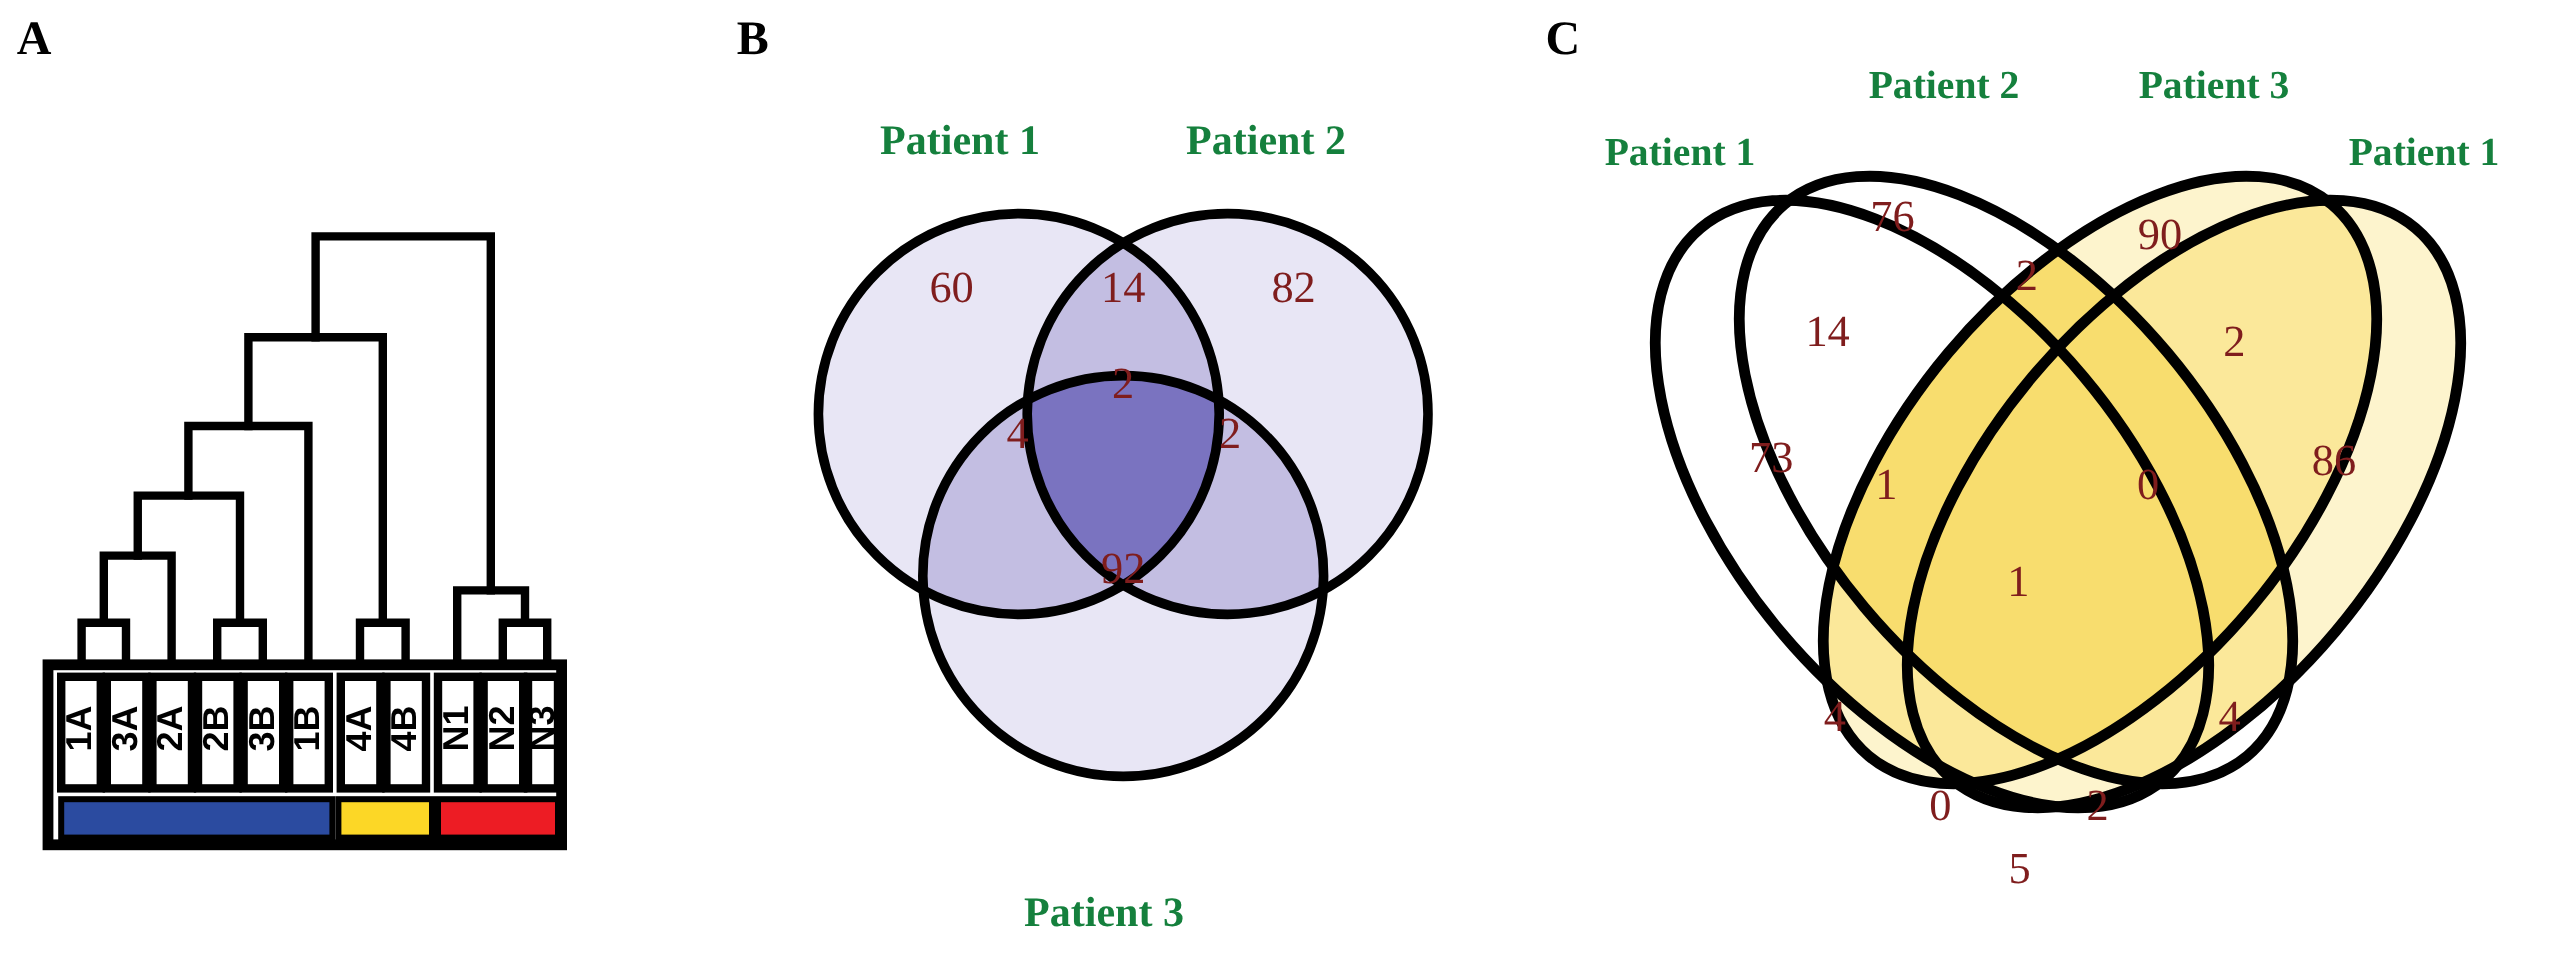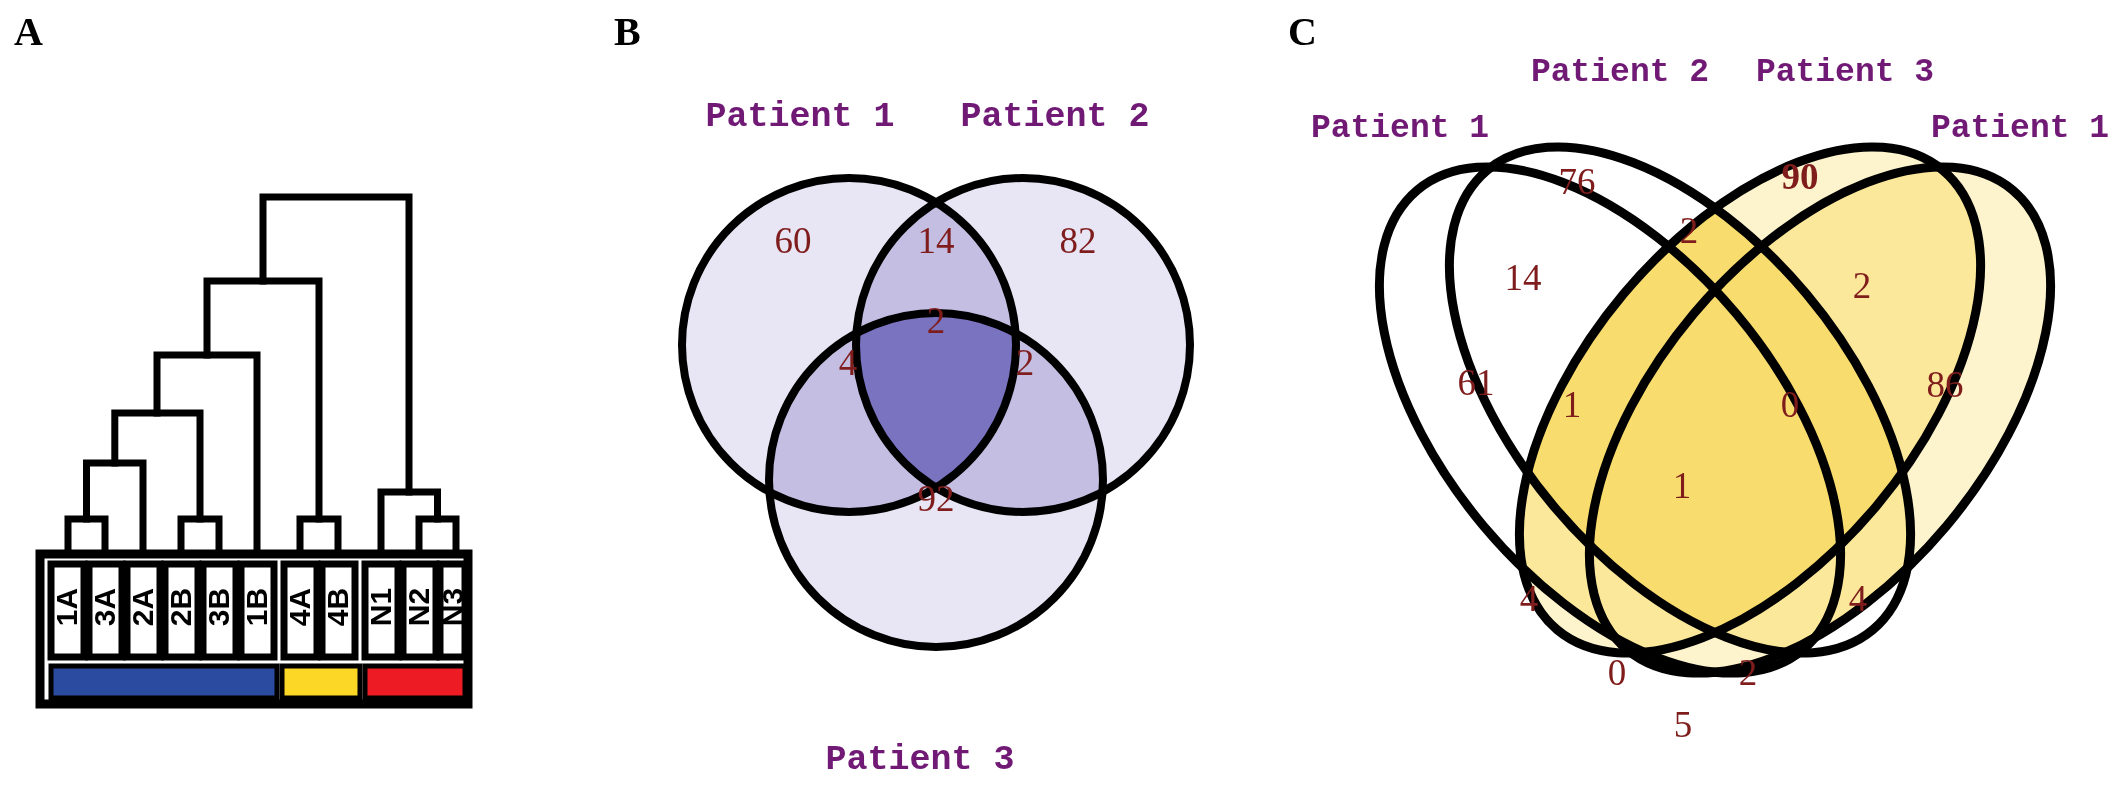--- a/index.html
+++ b/index.html
@@ -43,24 +43,24 @@
     font-family:"Liberation Serif",serif;
     font-size:37px;
     color:#7f1d1d;
     line-height:1;
     white-space:nowrap;
     transform:translate(-50%,-50%);
   }
 
   .venn-title{
     position:absolute;
-    font-family:Liberation Mono, monospace;
+    font-family:Liberation Serif, serif;
     font-weight:bold;
     font-size:35px;
-    color:#701a75;
+    color:#15803d;
     white-space:nowrap;
     line-height:1;
     transform:translate(-50%,-50%);
   }
   .venn-title.c{font-size:33px;}
 </style>
 </head>
 <body>
 
 <div class="figure">
@@ -172,21 +172,21 @@
     <div class="venn-title" style="left:200px;top:117px;">Patient 1</div>
     <div class="venn-title" style="left:455px;top:117px;">Patient 2</div>
     <div class="venn-title" style="left:320px;top:760px;">Patient 3</div>
 
     <div class="venn-num" style="left:193px;top:240px;">60</div>
     <div class="venn-num" style="left:336px;top:240px;">14</div>
     <div class="venn-num" style="left:478px;top:240px;">82</div>
     <div class="venn-num" style="left:336px;top:320px;">2</div>
     <div class="venn-num" style="left:248px;top:362px;">4</div>
     <div class="venn-num" style="left:425px;top:362px;">2</div>
-    <div class="venn-num" style="left:336px;top:498px;">92</div>
+    <div class="venn-num" style="left:336px;top:474px;">92</div>
   </div>
 
   <div class="panel" id="panel-c">
     <div class="panel-letter" style="left:8px;top:12px;">C</div>
 
     <svg class="svgwrap" width="846" height="794" viewBox="0 0 846 794">
       <defs>
 
         <clipPath id="cE1">
             <ellipse cx="330" cy="420" rx="165" ry="300" transform="rotate(-40 330 420)"></ellipse>
@@ -237,23 +237,23 @@
         <ellipse cx="470" cy="400" rx="165" ry="300" transform="rotate(40 470 400)"></ellipse>
         <ellipse cx="540" cy="420" rx="165" ry="300" transform="rotate(40 540 420)"></ellipse>
       </g>
     </svg>
 
     <div class="venn-title c" style="left:120px;top:128px;">Patient 1</div>
     <div class="venn-title c" style="left:340px;top:72px;">Patient 2</div>
     <div class="venn-title c" style="left:565px;top:72px;">Patient 3</div>
     <div class="venn-title c" style="left:740px;top:128px;">Patient 1</div>
 
-    <div class="venn-num" style="left:196px;top:382px;">61</div>
+    <div class="venn-num" style="left:196px;top:382px;">73</div>
     <div class="venn-num" style="left:297px;top:181px;">76</div>
-    <div class="venn-num" style="left:520px;top:176px;font-weight:bold;">90</div>
+    <div class="venn-num" style="left:520px;top:196px;">90</div>
     <div class="venn-num" style="left:665px;top:384px;text-align:center;">86</div>
 
     <div class="venn-num" style="left:243px;top:277px;">14</div>
     <div class="venn-num" style="left:409px;top:230px;">2</div>
     <div class="venn-num" style="left:582px;top:285px;">2</div>
     <div class="venn-num" style="left:292px;top:404px;">1</div>
     <div class="venn-num" style="left:510px;top:404px;">0</div>
     <div class="venn-num" style="left:249px;top:598px;">4</div>
 
     <div class="venn-num" style="left:402px;top:485px;">1</div>

